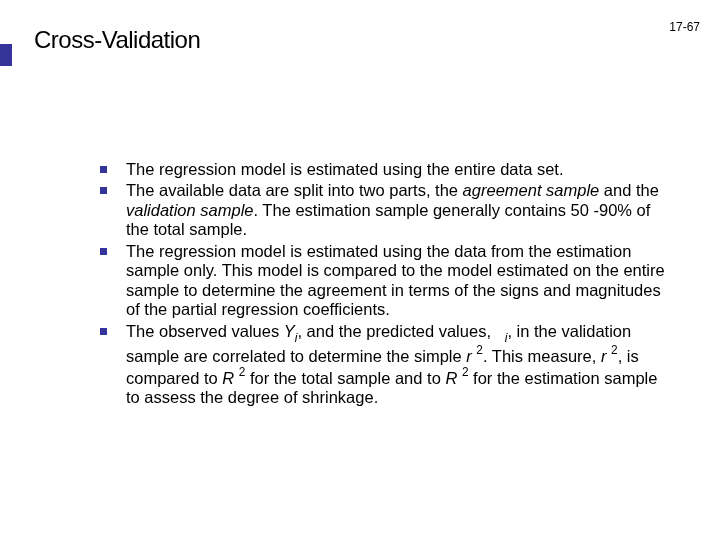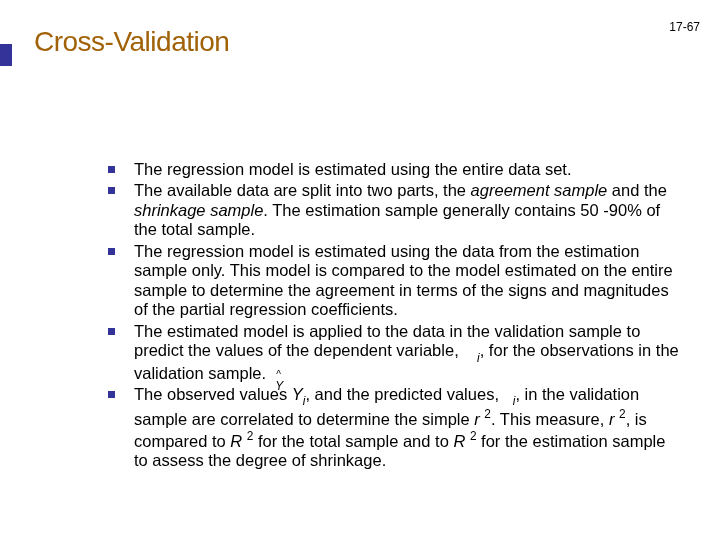--- a/index.html
+++ b/index.html
@@ -33,30 +33,30 @@
   }
   .title-bar {
     position: absolute;
     left: -34px;
     top: 18px;
     width: 12px;
     height: 22px;
     background: #333399;
   }
   .title {
-    font-size: 28px;
+    font-size: 24px;
     font-weight: 400;
-    color: #a16207;
+    color: #000000;
     font-family: Verdana, Geneva, sans-serif;
     letter-spacing: -0.5px;
   }
   .body {
     position: absolute;
     top: 160px;
-    left: 94px;
+    left: 86px;
     width: 586px;
   }
   ul.bullets {
     list-style: none;
     margin: 0;
     padding: 0;
   }
   ul.bullets > li {
     position: relative;
     font-size: 16.5px;
@@ -98,20 +98,19 @@
   <div class="pagenum">17-67</div>
 
   <div class="title-wrap">
     <div class="title-bar"></div>
     <div class="title">Cross-Validation</div>
   </div>
 
   <div class="body">
     <ul class="bullets">
       <li>The regression model is estimated using the entire data set.</li>
-      <li>The available data are split into two parts, the <span class="ital">agreement sample</span> and the <span class="ital">shrinkage sample</span>.  The estimation sample generally contains 50 -90% of the total sample.</li>
+      <li>The available data are split into two parts, the <span class="ital">agreement sample</span> and the <span class="ital">validation sample</span>.  The estimation sample generally contains 50 -90% of the total sample.</li>
       <li>The regression model is estimated using the data from the estimation sample only.  This model is compared to the model estimated on the entire sample to determine the agreement in terms of the signs and magnitudes of the partial regression coefficients.</li>
-      <li>The estimated model is applied to the data in the validation sample to predict the values of the dependent variable, &nbsp;&nbsp;&nbsp;<span class="ital sub">i</span>, for the observations in the validation sample.&nbsp;&nbsp;<span class="y-hat"><span class="hat">^</span><span class="ital" style="font-size:12px;position:absolute;top:0;left:0;">Y</span></span></li>
       <li>The observed values <span class="ital">Y<span class="sub">i</span></span>, and the predicted values, &nbsp;&nbsp;<span class="ital sub">i</span>, in the validation sample are correlated to determine the simple <span class="ital">r</span> <span class="sup">2</span>.  This measure, <span class="ital">r</span> <span class="sup">2</span>, is compared to <span class="ital">R</span> <span class="sup">2</span> for the total sample and to <span class="ital">R</span> <span class="sup">2</span> for the estimation sample to assess the degree of shrinkage.</li>
     </ul>
   </div>
 
 </div>
 
 </body></html>

